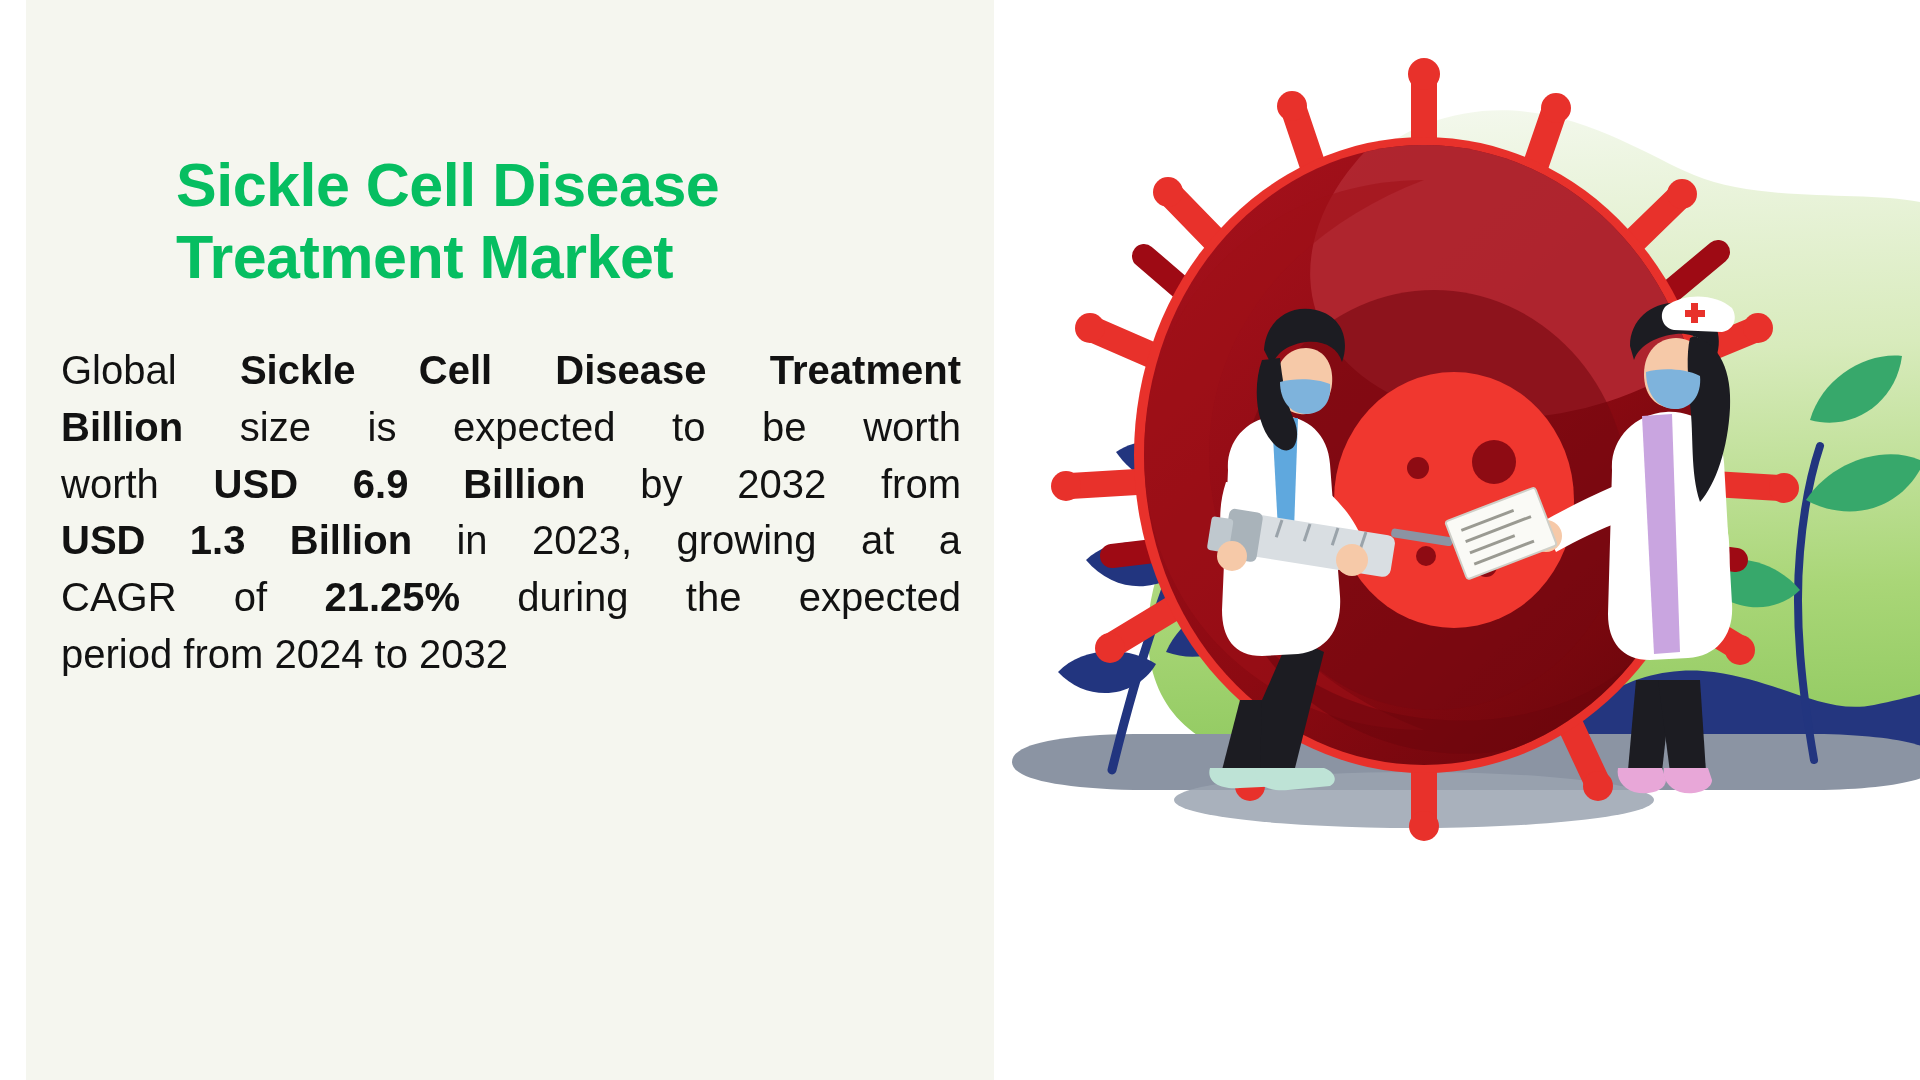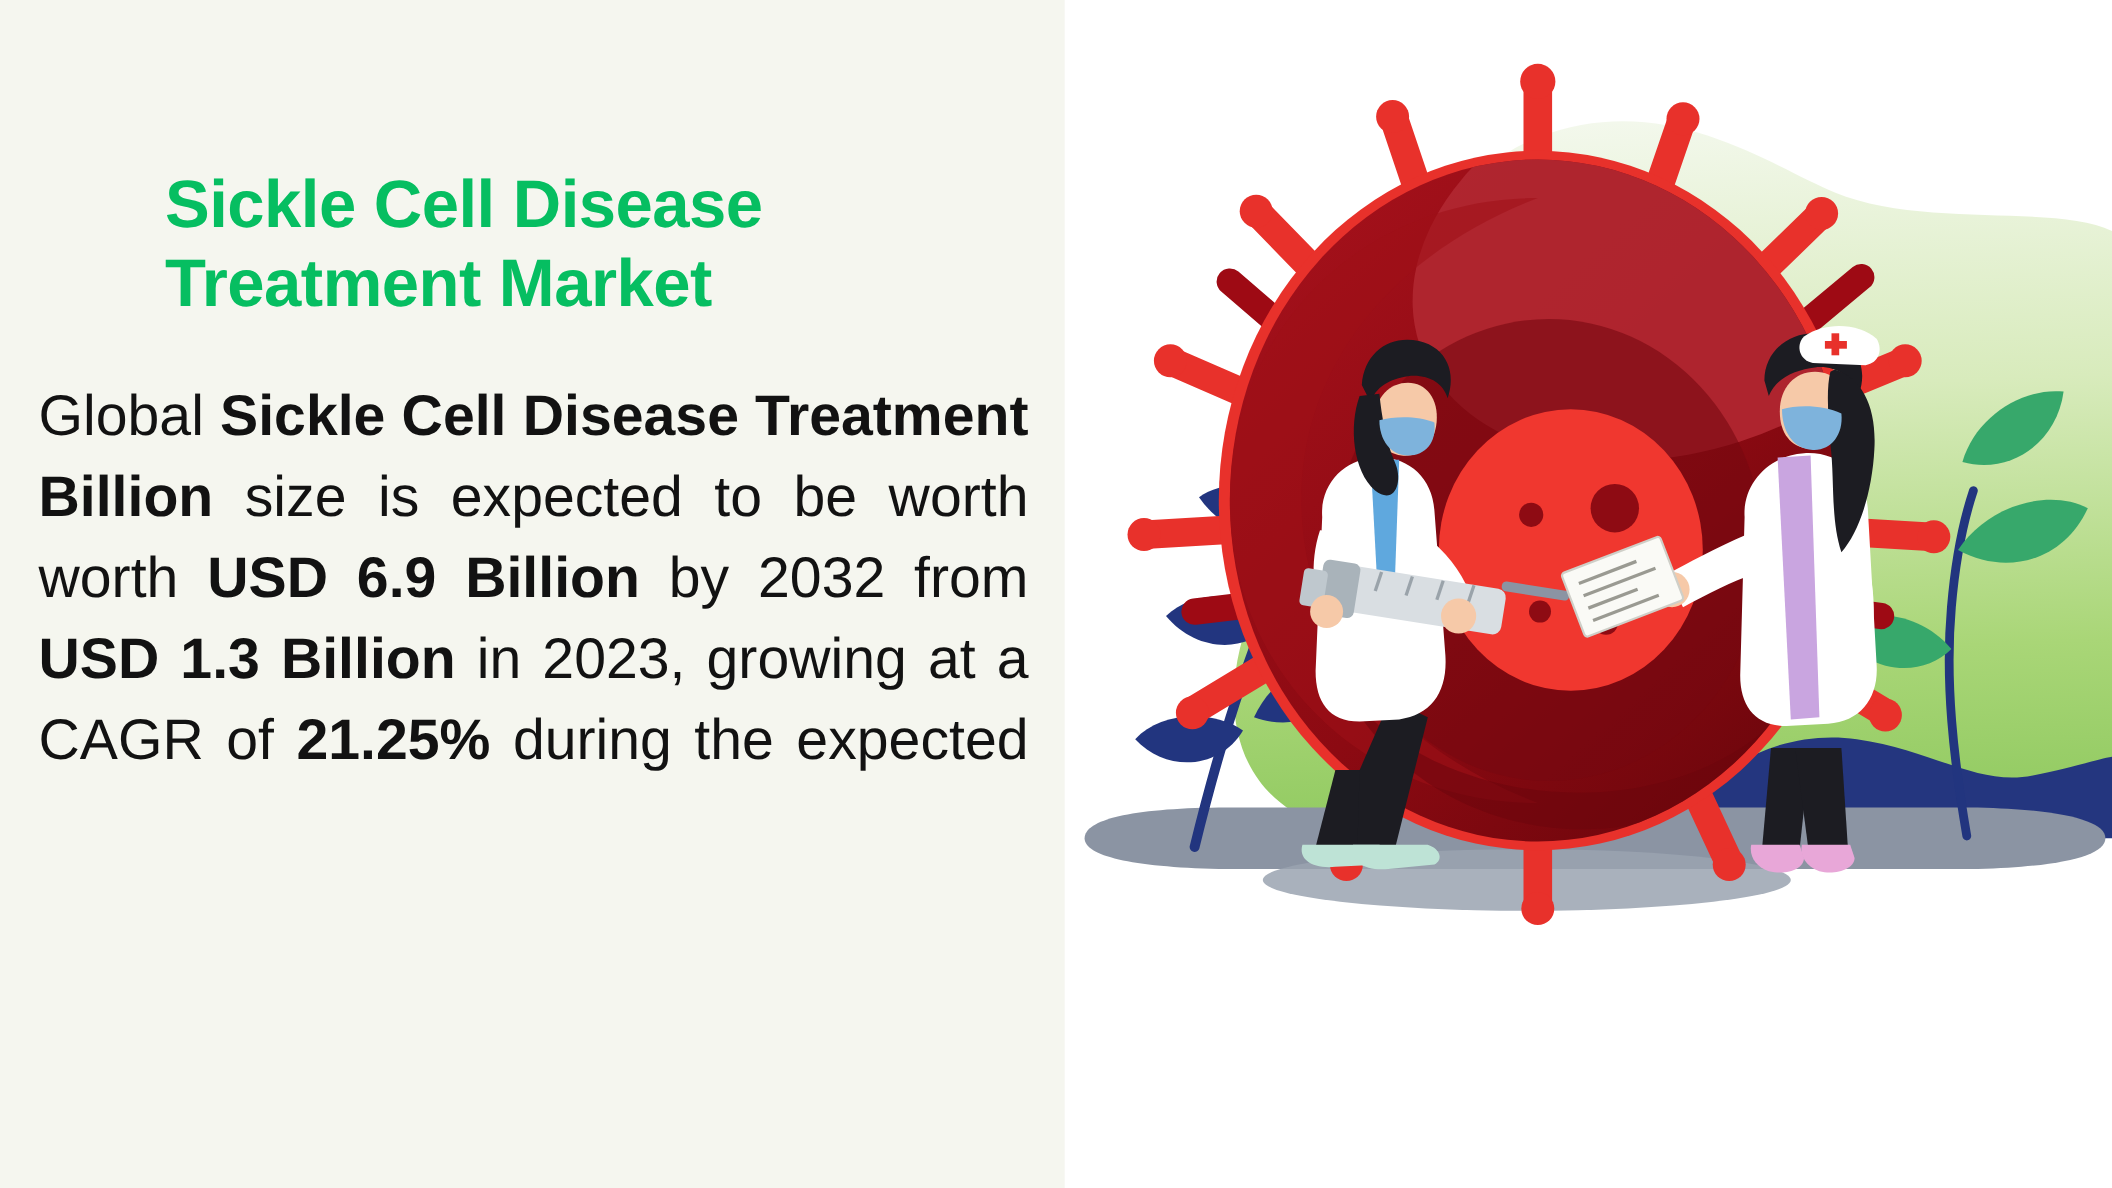--- a/index.html
+++ b/index.html
@@ -10,41 +10,42 @@
   }
   .page { position:relative; width:1920px; height:1080px; display:flex; background:#ffffff; }
 
   
   .left-panel {
     position:relative;
     width:968px;
     height:1080px;
     background:#F5F6EF;
     flex:0 0 968px;
+    margin-left:26px;
   }
   .left-inner {
     position:absolute;
     left:35px;
     top:150px;
     width:900px;
   }
   .title {
     color:#06BE61;
     font-size:61px;
     font-weight:bold;
     line-height:1.18;
     letter-spacing:-0.5px;
     width:700px;
     margin-left:115px;
   }
   .title .t-line { display:block; white-space:pre; }
   .body-text {
     margin-top:48px;
     width:900px;
-    font-size:52px;
+    font-size:40px;
     line-height:1.42;
     color:#121212;
     text-align:justify;
     font-weight:400;
   }
   .body-text b { font-weight:bold; }
   .body-text .ln {
     display:block;
     text-align:justify;
     text-align-last:justify;
@@ -80,20 +81,21 @@
         <span class="t-line">Sickle Cell Disease</span>
         <span class="t-line">Treatment Market</span>
       </h1>
 
       <div class="body-text">
         <span class="ln"><span>Global </span><b>Sickle Cell Disease Treatment</b></span>
         <span class="ln"><b>Billion</b><span> size is expected to be worth</span></span>
         <span class="ln"><span>worth </span><b>USD 6.9 Billion</b><span> by 2032 from</span></span>
         <span class="ln"><b>USD 1.3 Billion</b><span> in 2023, growing at a</span></span>
         <span class="ln"><span>CAGR of </span><b>21.25%</b><span> during the expected</span></span>
+        <span class="ln last"><span>period from 2024 to 2032</span></span>
       </div>
 
     </div>
   </div>
 
   <div class="right-panel">
     <div class="illus">
       <svg viewBox="0 0 952 1080" xmlns="http://www.w3.org/2000/svg" shape-rendering="geometricPrecision">
         <defs>
           <linearGradient id="blobGrad" x1="0.45" y1="0" x2="0.5" y2="1">

